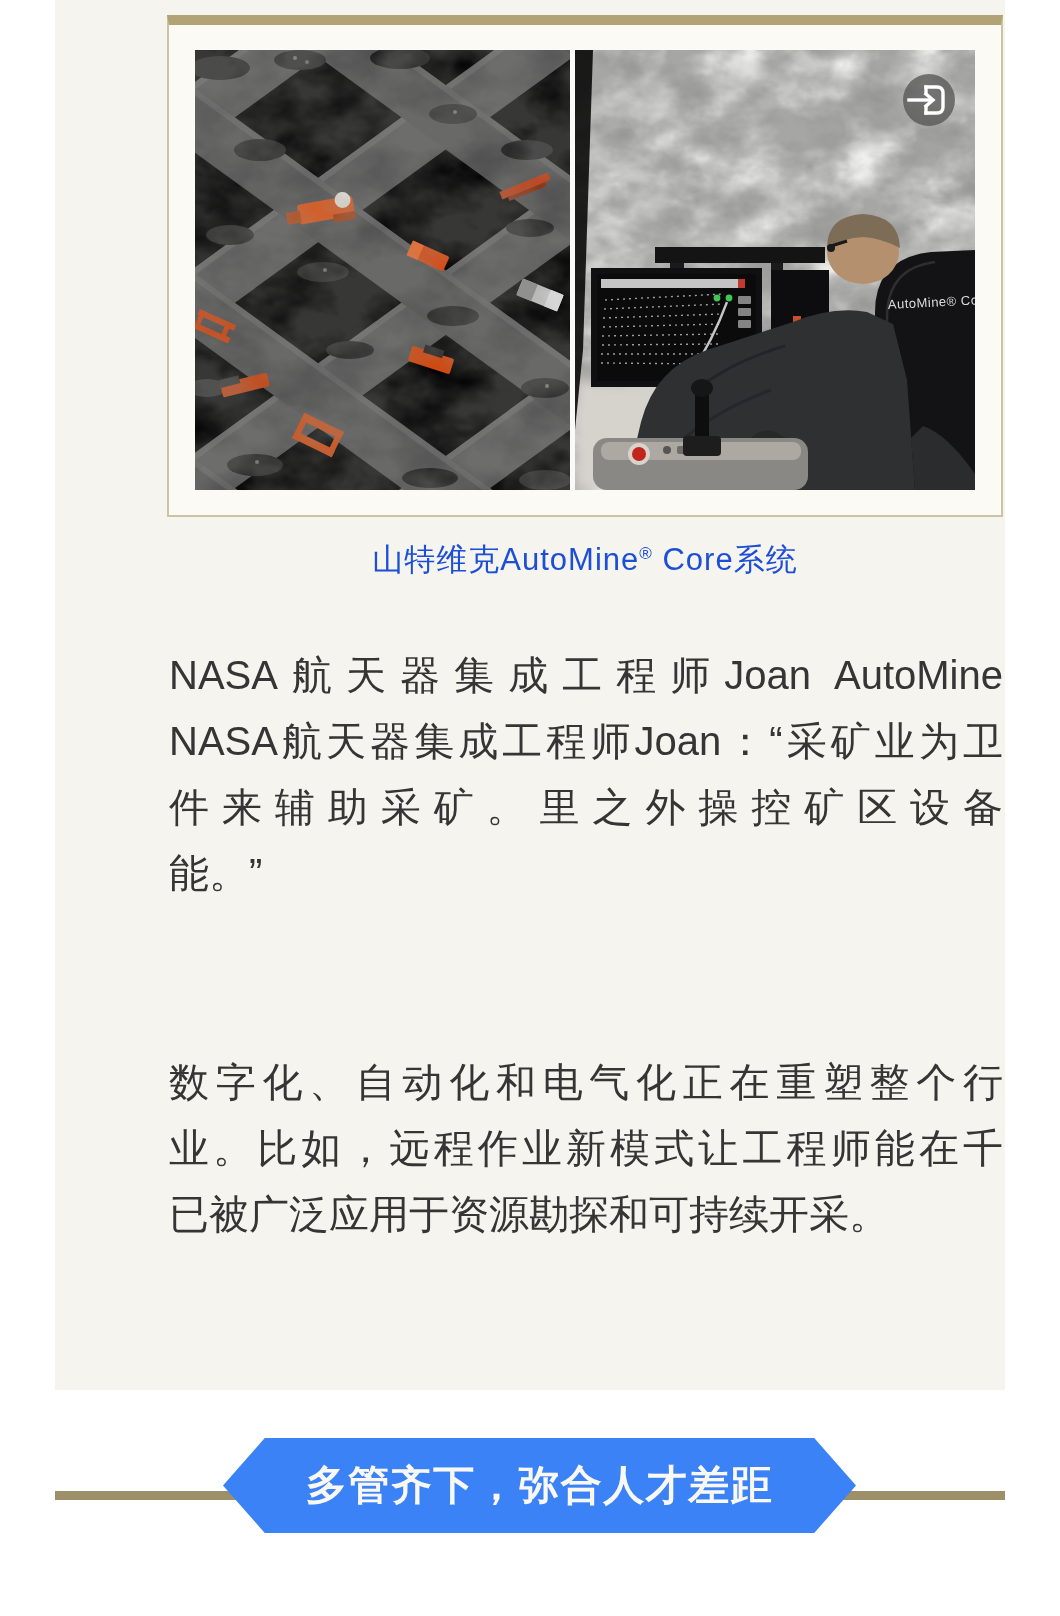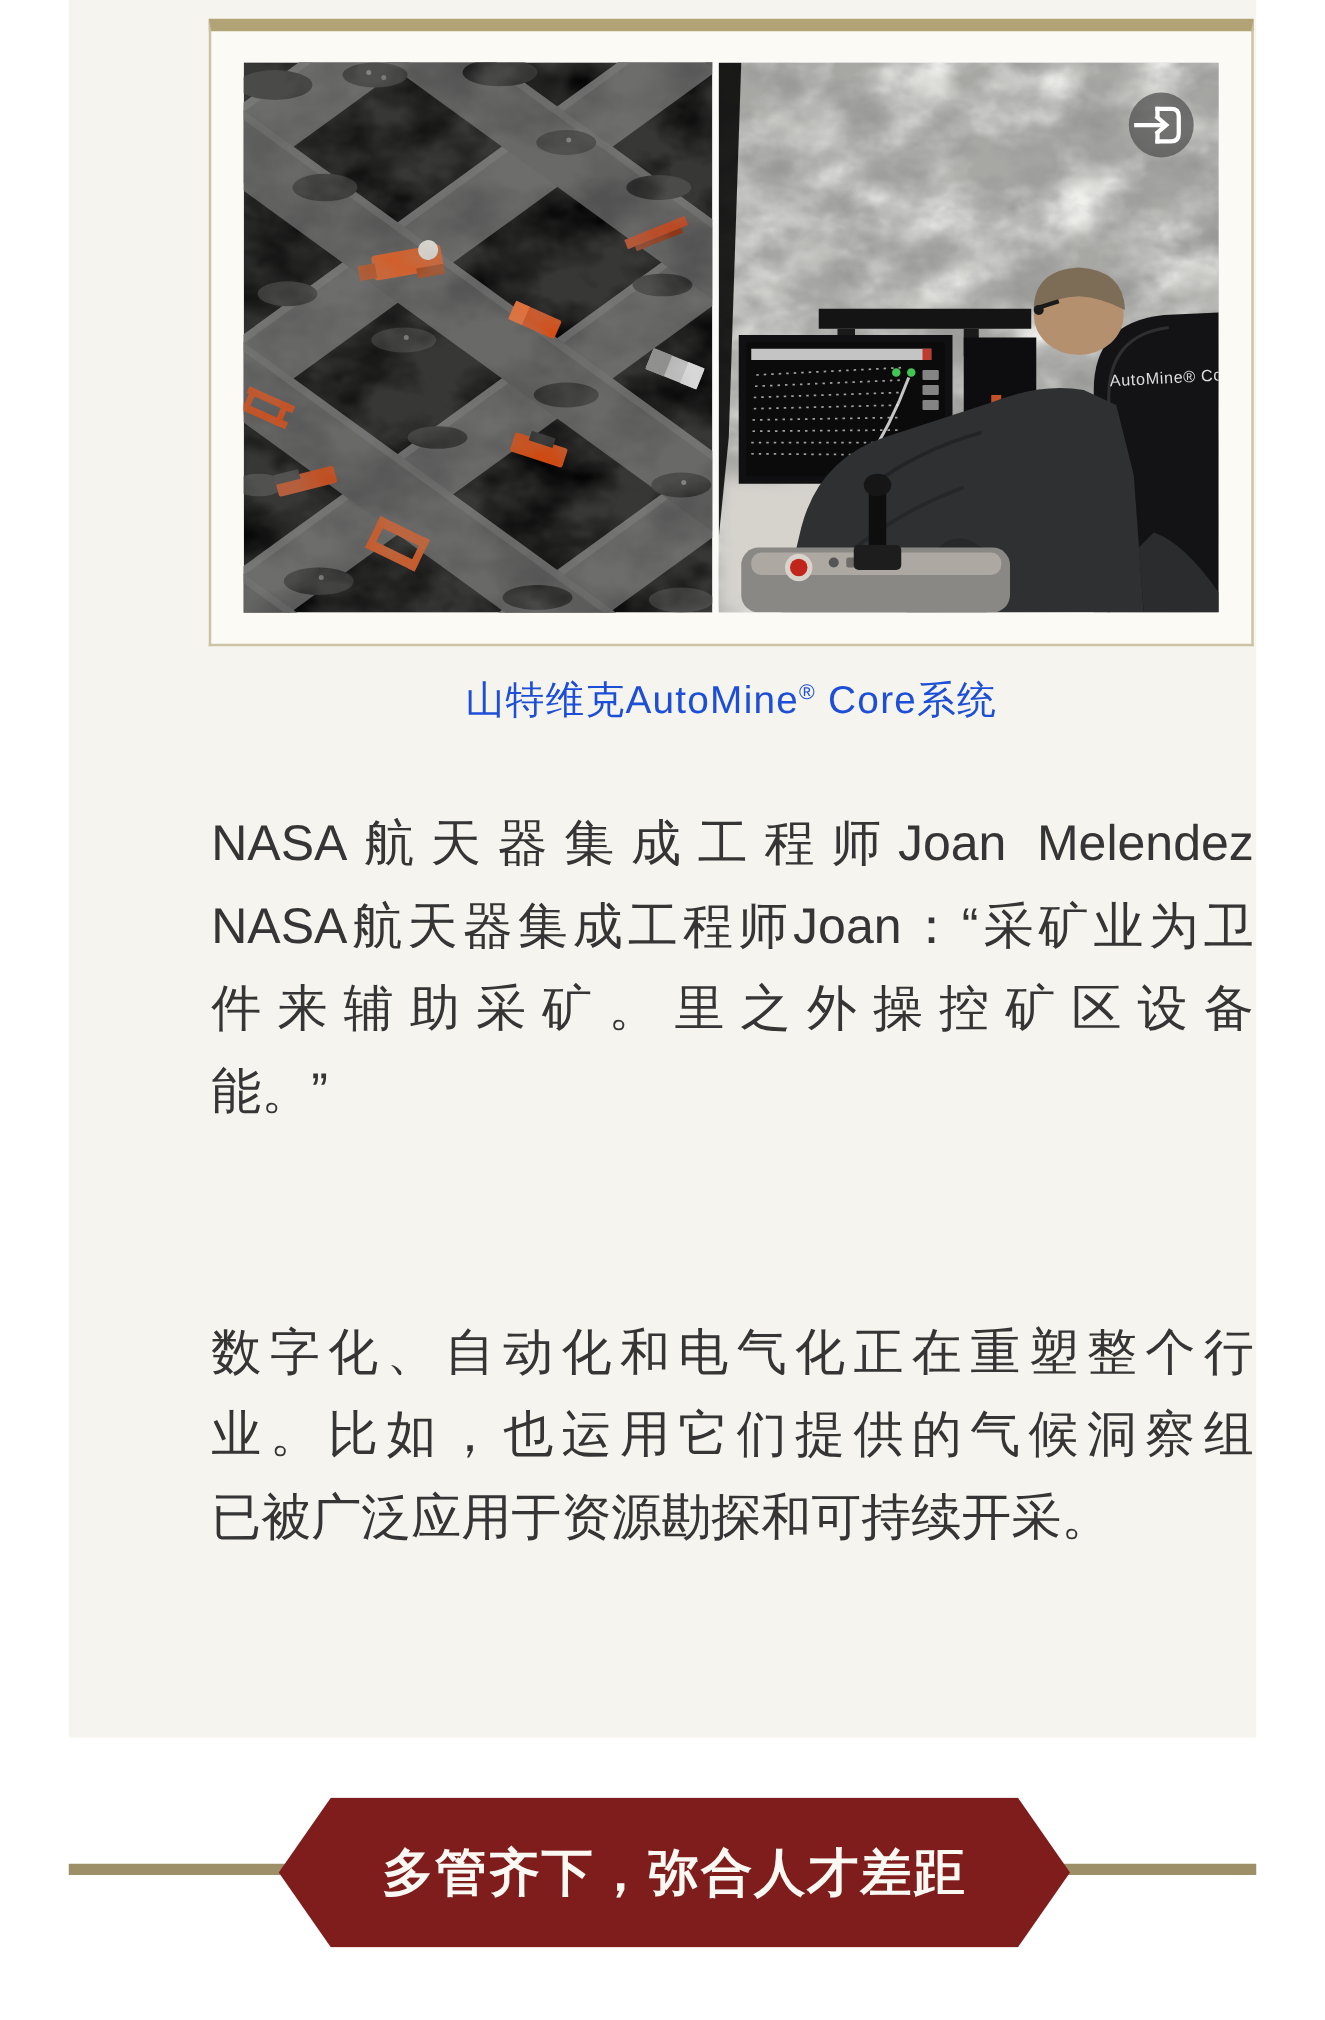--- a/index.html
+++ b/index.html
@@ -20,21 +20,21 @@
     font-size:31px;line-height:40px;color:#1d4ed8;letter-spacing:1px;
   }
   .caption sup{font-size:0.55em;}
   .para{position:absolute;left:114px;width:834px;font-size:40px;line-height:66px;color:#353535;}
   #p1{top:642px;}
   #p2{top:1049px;}
   .pline{text-align:justify;text-align-last:justify;text-justify:inter-character;}
   .pline.last{text-align-last:left;}
   .banner-line{left:55px;top:1491px;width:950px;height:9px;background:#9d8f68;}
   .hex{
-    left:223px;top:1438px;width:633px;height:120px;background:#7f1d1d;
+    left:223px;top:1438px;width:633px;height:95px;background:#3b82f6;
     clip-path:polygon(0 50%,6.6% 0,93.4% 0,100% 50%,93.4% 100%,6.6% 100%);
     display:flex;align-items:center;justify-content:center;
   }
   .hex span{font-size:41px;font-weight:bold;color:#faf8f3;letter-spacing:1.5px;white-space:nowrap;}
 </style>
 </head>
 <body>
 
 <div class="abs panel">
 
@@ -261,29 +261,29 @@
         <path d="M -3,-6 L 4,0 L -3,6"></path>
       </g>
     </g>
   </svg>
 
   <div class="abs caption">
     <span>山特维克AutoMine</span><sup>®</sup><span> Core系统</span>
   </div>
 
   <div class="para" id="p1">
-    <div class="pline">NASA航天器集成工程师Joan Melendez</div>
+    <div class="pline">NASA航天器集成工程师Joan AutoMine</div>
     <div class="pline">NASA航天器集成工程师Joan：“采矿业为卫</div>
     <div class="pline">件来辅助采矿。里之外操控矿区设备</div>
     <div class="pline last">能。”</div>
   </div>
 
   <div class="para" id="p2">
     <div class="pline">数字化、自动化和电气化正在重塑整个行</div>
-    <div class="pline">业。比如，也运用它们提供的气候洞察组</div>
+    <div class="pline">业。比如，远程作业新模式让工程师能在千</div>
     <div class="pline last">已被广泛应用于资源勘探和可持续开采。</div>
   </div>
 
 </div>
 
 <div class="abs banner-line"></div>
 <div class="abs hex">
   <span>多管齐下，弥合人才差距</span>
 </div>
 

